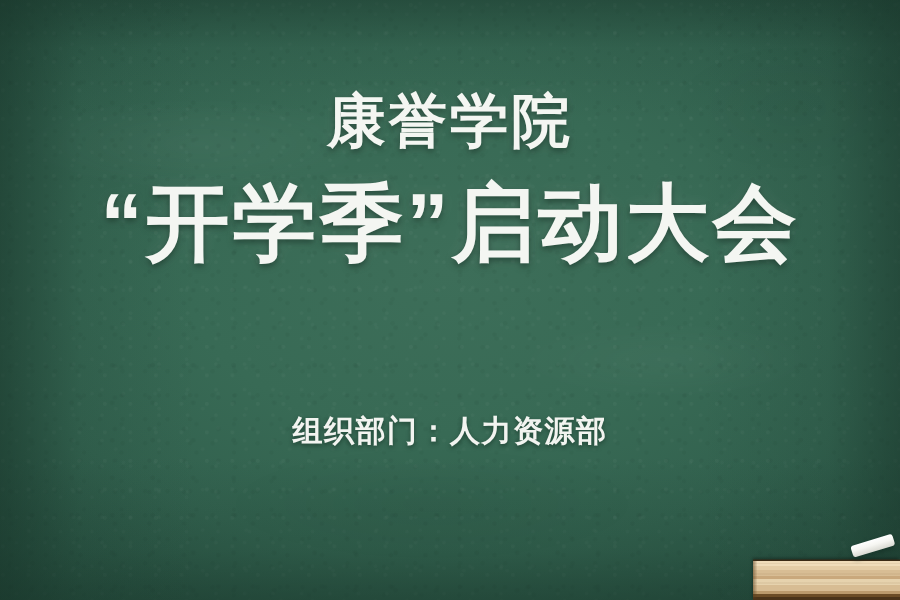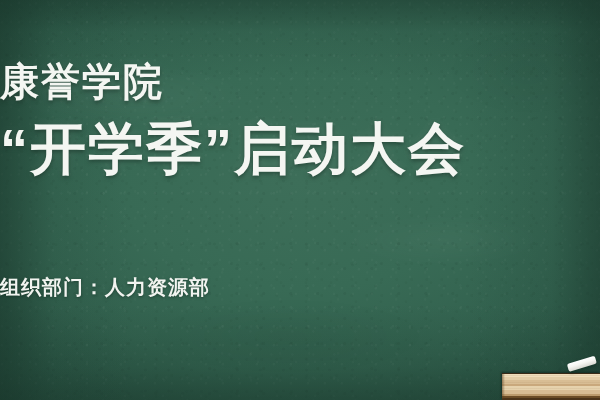--- a/index.html
+++ b/index.html
@@ -61,39 +61,39 @@
       radial-gradient(ellipse 34% 14% at 48% 84%, rgba(0,0,0,0.16), rgba(0,0,0,0) 72%),
       radial-gradient(ellipse 20% 16% at 88% 18%, rgba(0,0,0,0.14), rgba(0,0,0,0) 72%);
   }
 
   
   .title-block {
     position: absolute;
     left: 0;
     right: 0;
     top: 58px;
-    text-align: left;
+    text-align: center;
     z-index: 5;
   }
   .title-line {
     color: #f4f6f2;
     font-weight: bold;
     letter-spacing: 2px;
     line-height: 1.24;
     text-shadow: 0 2px 4px rgba(14,38,28,0.55), 0 0 10px rgba(255,255,255,0.10);
   }
   .title-line-1 { font-size: 39px; }
   .title-line-2 { font-size: 56px; margin-top: 8px; }
 
   .subtitle {
     position: absolute;
     left: 0;
     right: 0;
     top: 274px;
-    text-align: left;
+    text-align: center;
     color: #f2f4f0;
     font-size: 20px;
     font-weight: bold;
     letter-spacing: 1px;
     text-shadow: 0 1px 3px rgba(14,38,28,0.55);
     z-index: 5;
   }
 
   
   .ledge {

